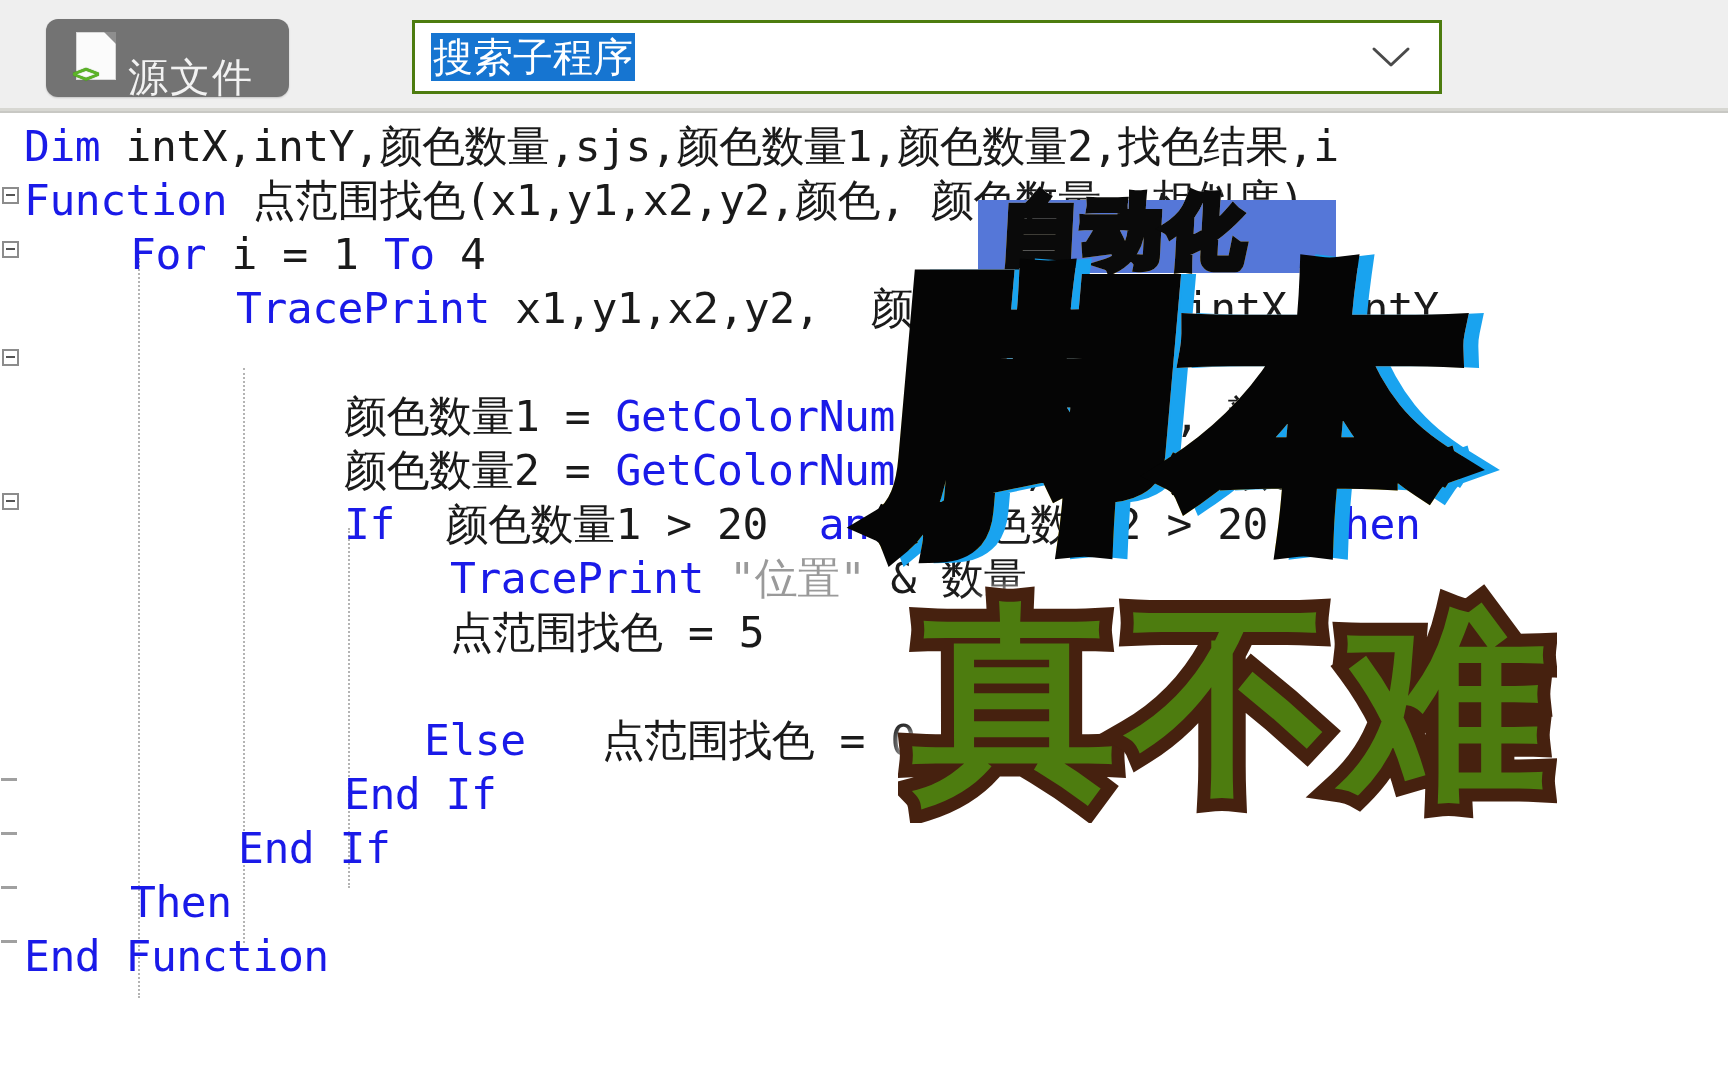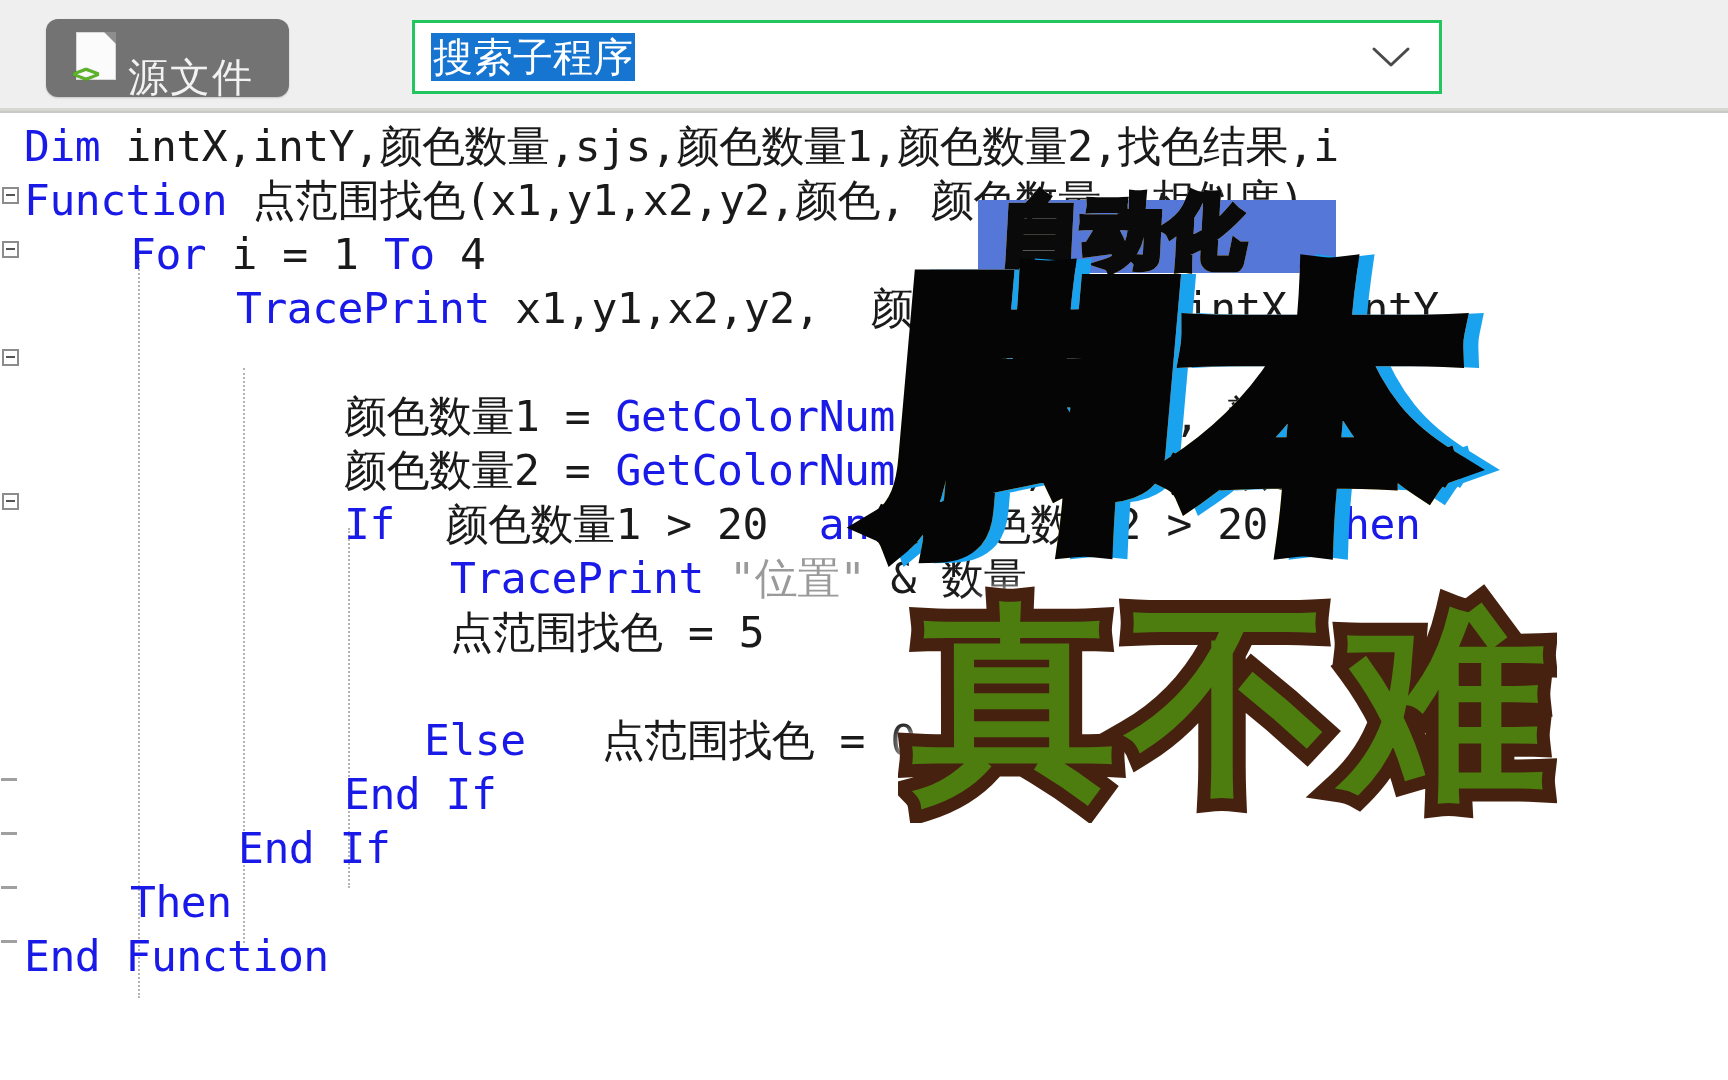--- a/index.html
+++ b/index.html
@@ -90,21 +90,21 @@
     font-family: "DejaVu Sans", sans-serif;
     white-space: nowrap;
     margin-top: 37px;
   }
 
   .combo {
     position: absolute;
     left: 412px; top: 20px;
     width: 1030px; height: 74px;
     background: #ffffff;
-    border: 3px solid #22c55e;
+    border: 3px solid #4d7c0f;
     box-sizing: border-box;
     display: flex;
     align-items: center;
   }
   .combo-value {
     margin-left: 16px;
     background: #1675d1;
     color: #ffffff;
     font-size: 40px;
     line-height: 1.15;

